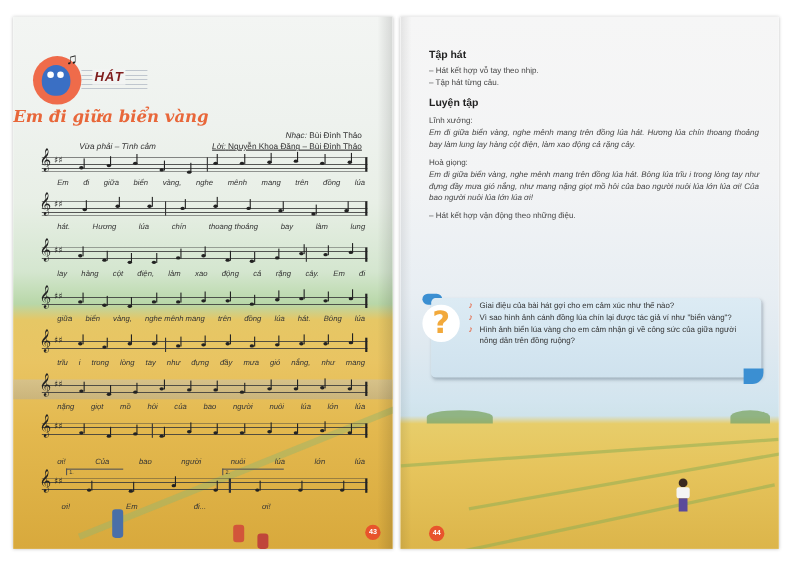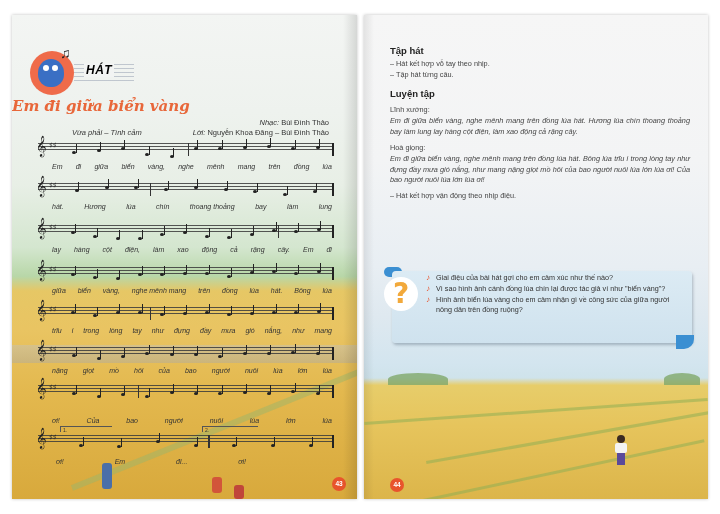--- a/index.html
+++ b/index.html
@@ -44,34 +44,34 @@
     content: ""; position: absolute; left: 5px; top: 6px; width: 6px; height: 6px; border-radius: 50%;
     background: #fff; box-shadow: 9px 0 0 #fff;
   }
   .badge .lines {
     position: absolute; left: 44px; top: 16px; width: 60px; height: 22px;
     background: repeating-linear-gradient(to bottom, transparent 0 3px, #9fa9b8 3px 4px);
     opacity: 0.6;
   }
   .badge .label {
     position: absolute; left: 54px; top: 18px; font-weight: bold; font-style: italic; font-size: 12px;
-    color: #000000; letter-spacing: 0.5px; background: #f2f4f3; padding: 0 2px;
+    color: #7f1d1d; letter-spacing: 0.5px; background: #f2f4f3; padding: 0 2px;
   }
   .badge .note { position: absolute; left: 30px; top: 0px; font-size: 14px; color: #222; }
 
   .song-title {
     position: absolute; left: 0; width: 345px; top: 82px; 
     font-family: "DejaVu Serif", serif; font-style: italic; font-weight: bold;
     font-size: 15px; color: #e8673a;
   }
   .credit-music, .credit-lyrics {
     position: absolute; right: 28px; font-size: 7.5px; color: #333;
   }
   .credit-music { top: 103px; }
-  .credit-lyrics { top: 113px; }
+  .credit-lyrics { top: 113px; text-decoration: underline; }
   .credit-music i, .credit-lyrics i { font-style: italic; }
   .tempo { position: absolute; left: 60px; top: 113px; font-size: 7.5px; font-style: italic; color: #333; }
 
   
   .stave { position: absolute; left: 26px; width: 296px; height: 14px; }
   .stave .lines {
     position: absolute; left: 0; top: 0; width: 100%; height: 13px;
     background: repeating-linear-gradient(to bottom, #3a3a3a 0 0.6px, transparent 0.6px 3.2px);
     opacity: 0.85;
   }
@@ -450,21 +450,21 @@
     <div class="r-content">
       <div class="h2">Tập hát</div>
       <div class="line">– Hát kết hợp vỗ tay theo nhịp.</div>
       <div class="line">– Tập hát từng câu.</div>
       <div class="gap"></div>
       <div class="h2">Luyện tập</div>
       <div class="sub">Lĩnh xướng:</div>
       <div class="para">Em đi giữa biển vàng, nghe mênh mang trên đồng lúa hát. Hương lúa chín thoang thoảng bay làm lung lay hàng cột điện, làm xao động cả rặng cây.</div>
       <div class="sub">Hoà giọng:</div>
       <div class="para">Em đi giữa biển vàng, nghe mênh mang trên đồng lúa hát. Bông lúa trĩu i trong lòng tay như đựng đầy mưa gió nắng, như mang nặng giọt mồ hôi của bao người nuôi lúa lớn lúa ơi! Của bao người nuôi lúa lớn lúa ơi!</div>
-      <div class="line" style="margin-top:5px">– Hát kết hợp vận động theo nhịp điệu.</div>
+      <div class="line" style="margin-top:5px">– Hát kết hợp vận động theo những điệu.</div>
     </div>
 
     <div class="qbox">
       <div class="curl-tl"></div>
       <div class="panel"></div>
       <div class="curl-br"></div>
       <div class="qicon">
           <span>?</span>
         </div>
       <ul>

